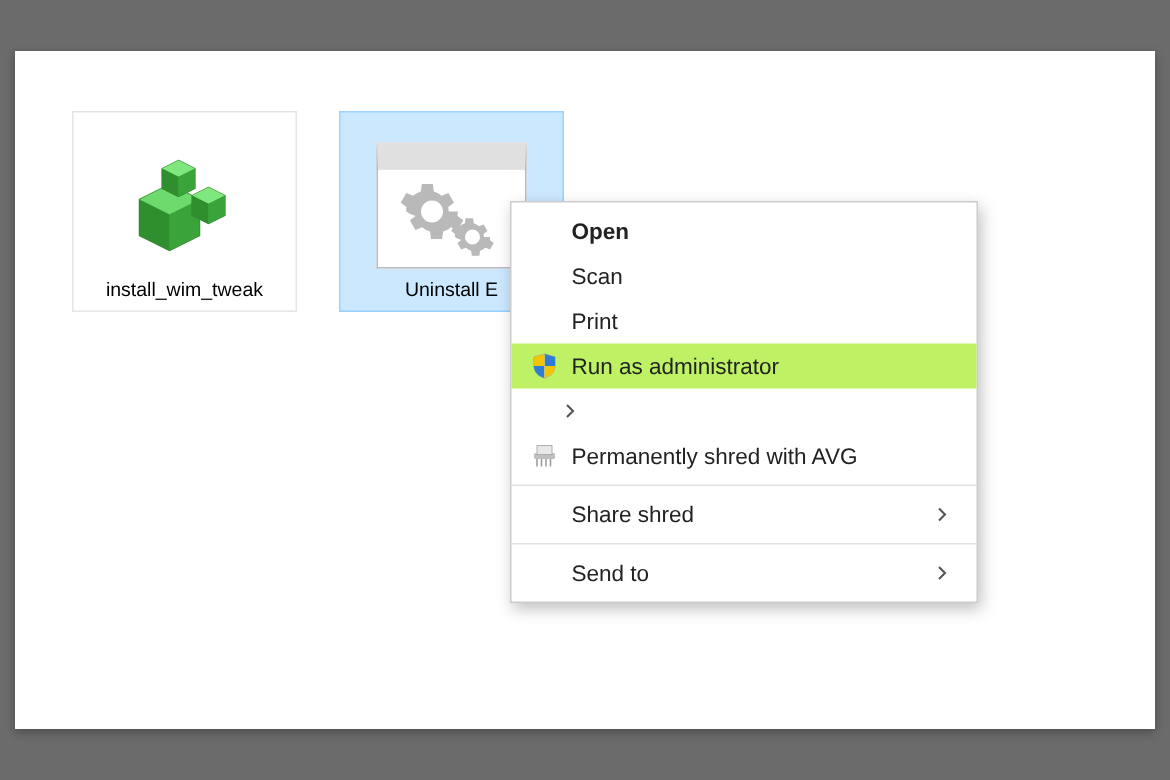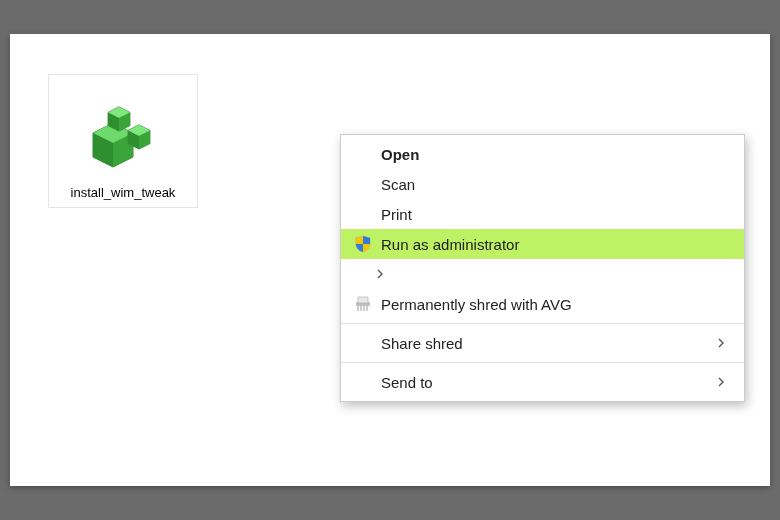--- a/index.html
+++ b/index.html
@@ -22,21 +22,21 @@
     background: #fff; border: 1px solid #bbb; border-top: 18px solid #d8d8d8;
     position: relative;
   }
   .bat-ico::before {
     content: ""; position: absolute; left: 0; right: 0; top: -18px; height: 18px;
     background: #e0e0e0;
   }
   .gear { position: absolute; }
   
   .ctx {
-    position: absolute; left: 330px; top: 100px; width: 405px;
+    position: absolute; left: 330px; top: 100px; width: 312px;
     background: #fff; border: 1px solid #ccc; box-shadow: 2px 4px 10px rgba(0,0,0,.25);
     padding: 4px 0;
   }
   .mi {
     display: flex; align-items: center; height: 30px; padding: 0 14px 0 10px;
     position: relative; cursor: default;
   }
   .mi.hover { background: #bef264; }
   .mi .mic { width: 24px; display: flex; justify-content: center; align-items: center; }
   .mi .mil { flex: 1; padding-left: 6px; font-size: 15px; color: #222; }
@@ -75,20 +75,31 @@
               <polygon points="0,-22 20,-12 0,-2 -20,-12" fill="#7ee77d"></polygon>
               <polygon points="0,-2 20,-12 20,12 0,22" fill="#3aa339"></polygon>
               <polygon points="0,-2 -20,-12 -20,12 0,22" fill="#2f8f2f"></polygon>
             </g>
           </g>
         </svg>
       </div>
       <div class="label">install_wim_tweak</div>
     </div>
 
+    <div class="file selected" style="left:216px; top:40px;">
+      <div class="ico bat-ico">
+        <svg class="gear" style="left:14px; top:6px; width:44px; height:44px;" viewBox="0 0 24 24">
+          <path fill="#b9b9b9" d="M12 8a4 4 0 100 8 4 4 0 000-8zm9.4 4c0 .6-.05 1.1-.14 1.6l2.1 1.6-2 3.5-2.5-1a8 8 0 01-2.8 1.6l-.4 2.7h-4l-.4-2.7a8 8 0 01-2.8-1.6l-2.5 1-2-3.5 2.1-1.6A8.5 8.5 0 012.6 12c0-.6.05-1.1.14-1.6L.64 8.8l2-3.5 2.5 1a8 8 0 012.8-1.6L8.3 2h4l.4 2.7a8 8 0 012.8 1.6l2.5-1 2 3.5-2.1 1.6c.1.5.14 1 .14 1.6z"></path>
+        </svg>
+        <svg class="gear" style="left:48px; top:30px; width:30px; height:30px;" viewBox="0 0 24 24">
+          <path fill="#b9b9b9" d="M12 8a4 4 0 100 8 4 4 0 000-8zm9.4 4c0 .6-.05 1.1-.14 1.6l2.1 1.6-2 3.5-2.5-1a8 8 0 01-2.8 1.6l-.4 2.7h-4l-.4-2.7a8 8 0 01-2.8-1.6l-2.5 1-2-3.5 2.1-1.6A8.5 8.5 0 012.6 12c0-.6.05-1.1.14-1.6L.64 8.8l2-3.5 2.5 1a8 8 0 012.8-1.6L8.3 2h4l.4 2.7a8 8 0 012.8 1.6l2.5-1 2 3.5-2.1 1.6c.1.5.14 1 .14 1.6z"></path>
+        </svg>
+      </div>
+      <div class="label">Uninstall E</div>
+    </div>
 
     <div class="ctx">
       <div class="mi default">
         <span class="mic"></span>
         <span class="mil">Open</span>
       </div>
       <div class="mi">
         <span class="mic"></span>
         <span class="mil">Scan</span>
       </div>

